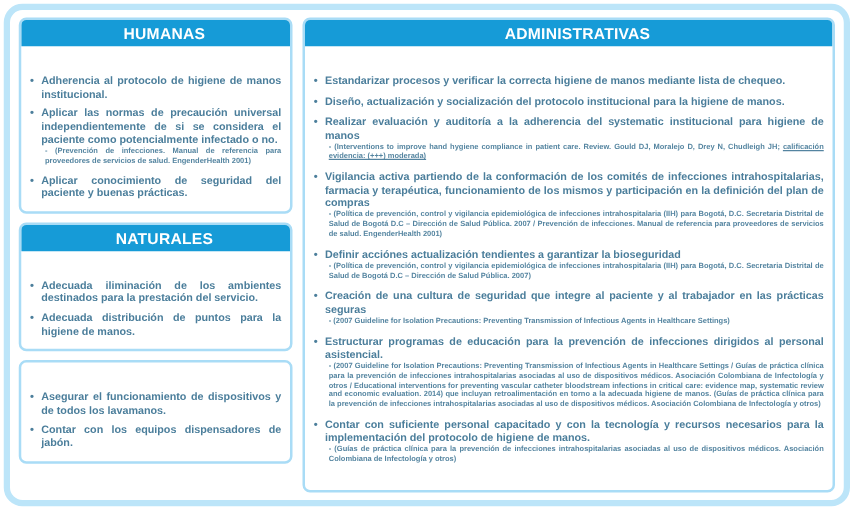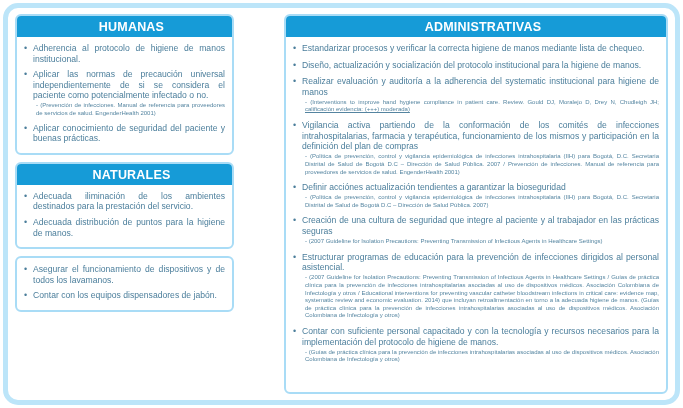--- a/index.html
+++ b/index.html
@@ -21,40 +21,40 @@
     border-radius:15px;
     box-sizing:border-box;
     padding:6px 7px;
     display:flex;gap:8px;
     background:#ffffff;
   }
   .col-left{
     width:219px;flex:0 0 219px;
     display:flex;flex-direction:column;gap:7px;
   }
-  .col-right{flex:1;display:flex;margin-left:42px;}
+  .col-right{flex:1;display:flex;}
   .box{
     border:2px solid var(--box-border);
     border-radius:6px;
     background:#ffffff;
     overflow:hidden;
   }
   .col-right .box{flex:1;box-sizing:border-box;}
   .box-header{
     background:var(--header-bg);
     color:var(--header-text);
     font-weight:bold;
     font-size:12.5px;
     letter-spacing:.2px;
     text-align:center;
     padding:4px 2px 3px 16px;
     line-height:14px;
   }
   ul.items{
-    list-style:none;margin:0;padding:6px 7px 4px 7px;
+    list-style:none;margin:0;padding:22px 7px 4px 7px;font-weight:bold;
   }
   li.item{
     position:relative;
     padding-left:9px;
     margin-bottom:5px;
     font-size:8.6px;
     line-height:10.6px;
     text-align:justify;
   }
   .col-right li.item{margin-bottom:6px;}

